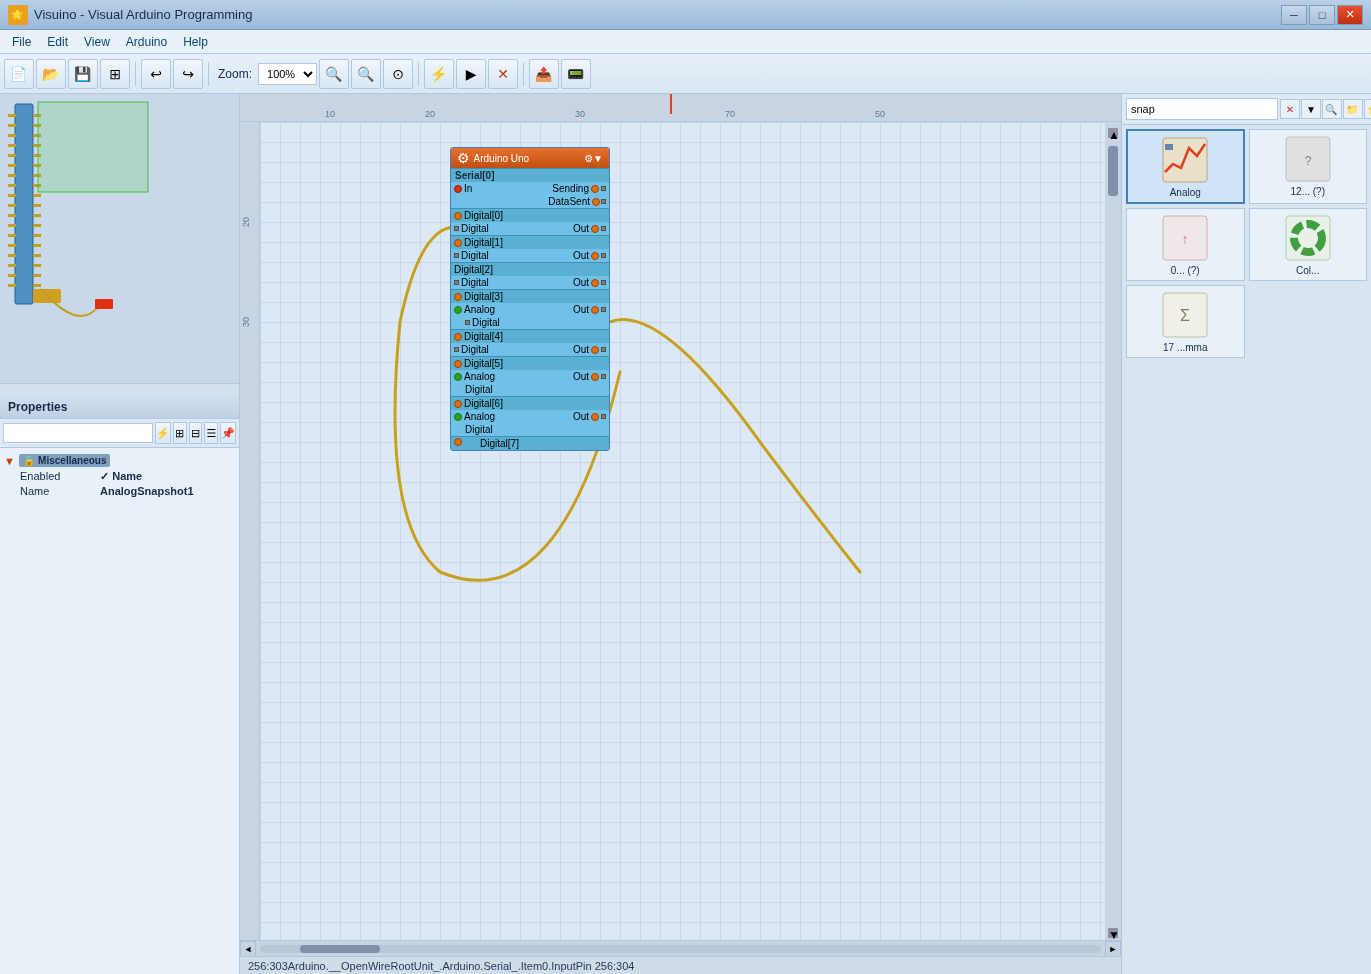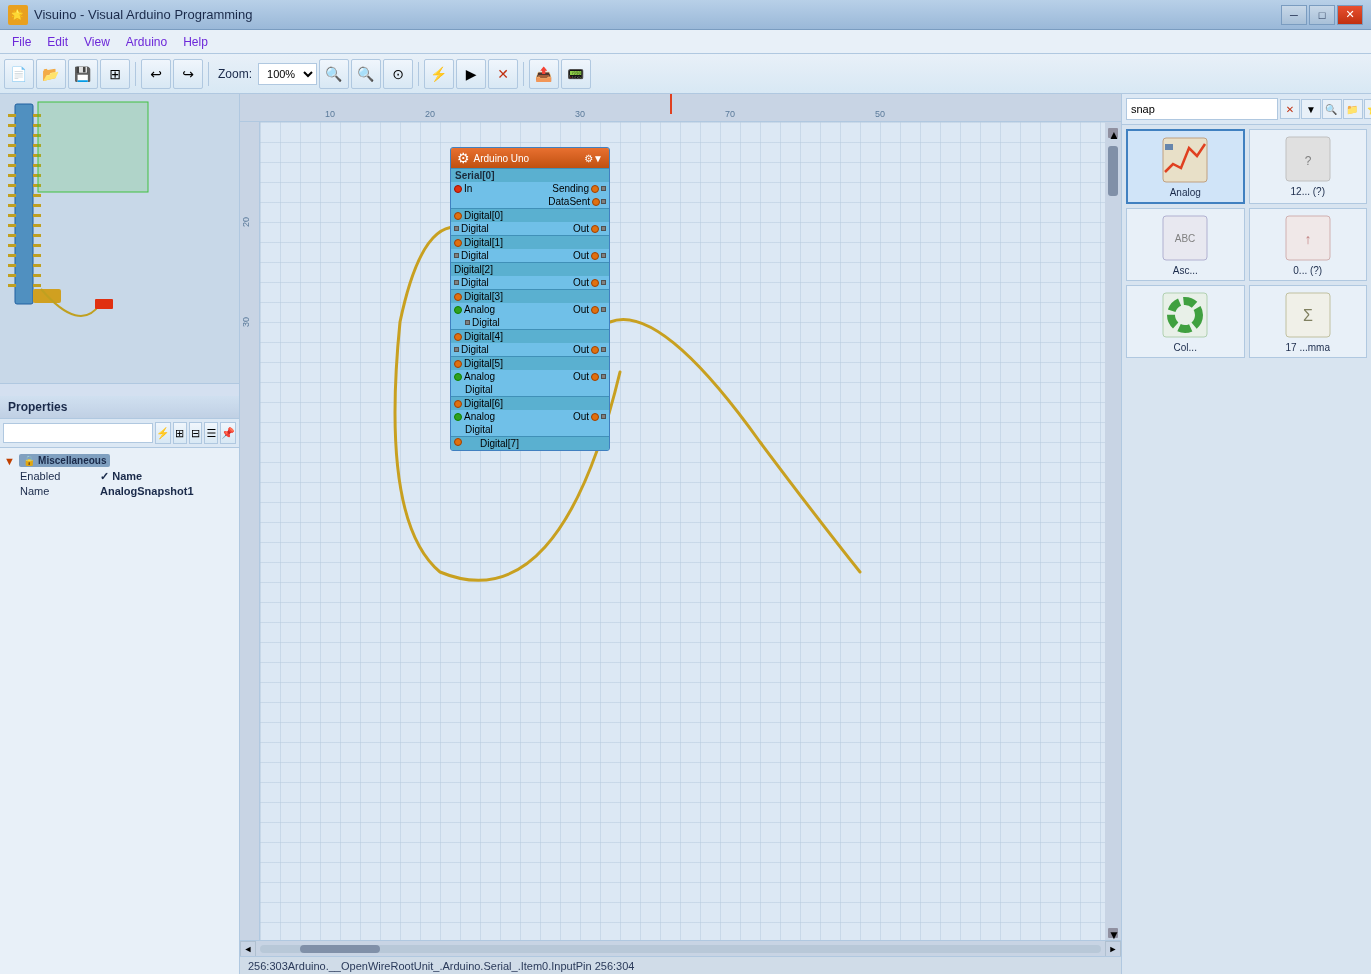--- a/index.html
+++ b/index.html
@@ -24,21 +24,21 @@
 
     
     .menu-bar {
       background: #e8f0f8;
       height: 24px;
       display: flex;
       align-items: center;
       padding: 0 4px;
       border-bottom: 1px solid #b0c8e0;
     }
-    .menu-item { padding: 2px 8px; cursor: pointer; font-size: 12px; color: #6d28d9; }
+    .menu-item { padding: 2px 8px; cursor: pointer; font-size: 12px; color: #0c4a6e; }
 
     
     .toolbar {
       background: linear-gradient(to bottom, #e8f0f8, #d8e8f4);
       height: 40px;
       display: flex;
       align-items: center;
       padding: 0 4px;
       gap: 2px;
       border-bottom: 1px solid #b0c8e0;
@@ -582,29 +582,20 @@
       <div class="comp-item">
         <div class="comp-icon">
           <svg width="48" height="48" viewBox="0 0 48 48">
             <rect x="2" y="2" width="44" height="44" rx="3" fill="#e0e0e0" stroke="#c0c0c0" stroke-width="1"></rect>
             <text x="24" y="30" text-anchor="middle" font-size="12" fill="#808080">?</text>
           </svg>
         </div>
         <span class="comp-label">12... (?)</span>
       </div>
 
-      <div class="comp-item">
-        <div class="comp-icon">
-          <svg width="48" height="48" viewBox="0 0 48 48">
-            <rect x="2" y="2" width="44" height="44" rx="3" fill="#e8e8f0" stroke="#b0b0d0" stroke-width="1"></rect>
-            <text x="24" y="28" text-anchor="middle" font-size="10" fill="#808080">ABC</text>
-          </svg>
-        </div>
-        <span class="comp-label">Asc...</span>
-      </div>
 
       <div class="comp-item">
         <div class="comp-icon">
           <svg width="48" height="48" viewBox="0 0 48 48">
             <rect x="2" y="2" width="44" height="44" rx="3" fill="#f0e8e8" stroke="#d0b0b0" stroke-width="1"></rect>
             <text x="24" y="30" text-anchor="middle" font-size="14" fill="#c08080">↑</text>
           </svg>
         </div>
         <span class="comp-label">0... (?)</span>
       </div>

